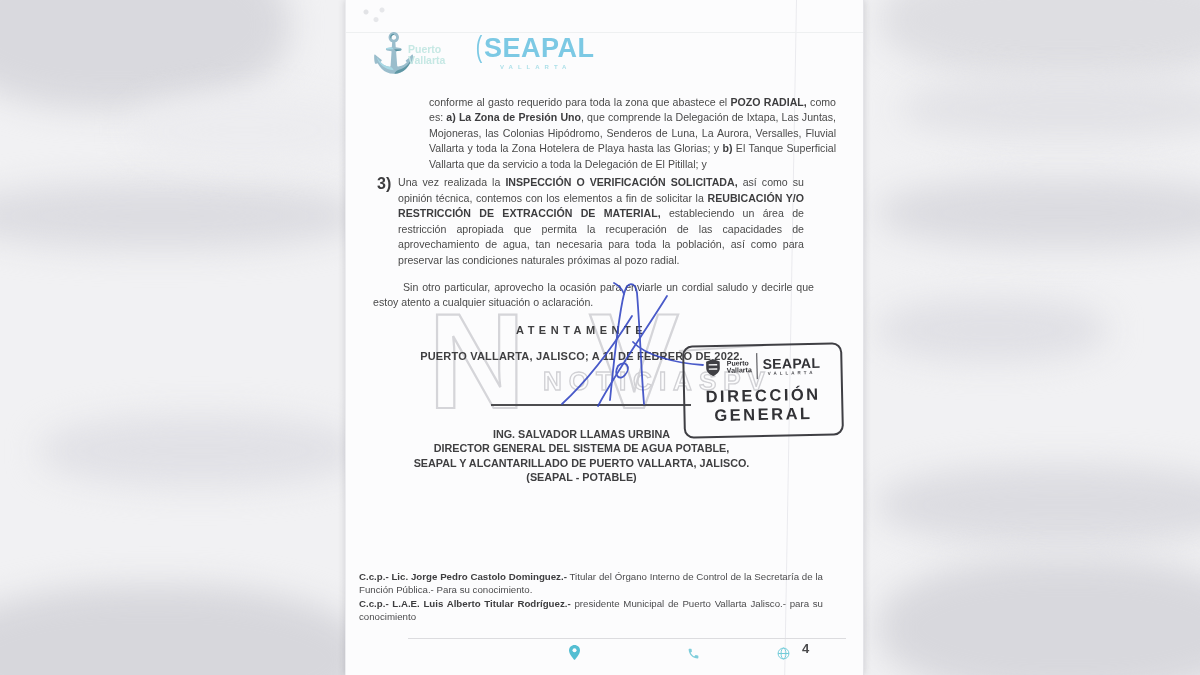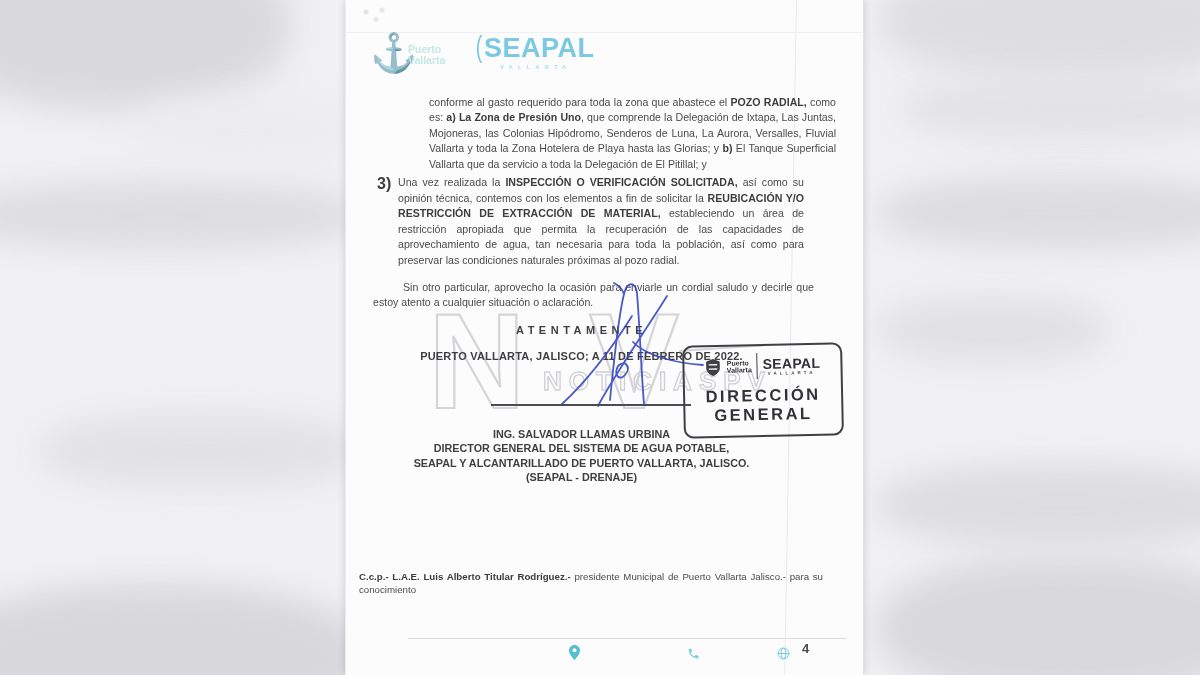--- a/index.html
+++ b/index.html
@@ -145,21 +145,21 @@
     </g>
   </svg>
 
   <div class="center-col salut">ATENTAMENTE</div>
   <div class="center-col pdate">PUERTO VALLARTA, JALISCO; A 11 DE FEBRERO DE 2022.</div>
   <div class="sig-line"></div>
   <div class="center-col name-block">
     <div>ING. SALVADOR LLAMAS URBINA</div>
     <div>DIRECTOR GENERAL DEL SISTEMA DE AGUA POTABLE,</div>
     <div>SEAPAL Y ALCANTARILLADO DE PUERTO VALLARTA, JALISCO.</div>
-    <div>(SEAPAL - DRENAJE)</div>
+    <div>(SEAPAL - POTABLE)</div>
   </div>
 
   <svg class="overlay" width="517" height="675" viewBox="0 0 517 675">
     <g fill="none" stroke="#3144c2" stroke-width="1.8" stroke-linecap="round" opacity=".88">
       <path d="M264 400 C268 360 272 318 278 294 C281 281 289 281 291 293 C294 330 295 368 298 404"></path>
       <path d="M321 296 C300 330 270 372 252 406"></path>
       <path d="M216 404 C242 380 266 348 286 316"></path>
       <path d="M287 342 C300 356 330 363 357 365"></path>
       <path d="M272 366 c7 -7 14 1 7 9 c-5 6 -12 1 -7 -9"></path>
       <path d="M278 294 C276 288 272 285 268 283"></path>
@@ -183,20 +183,21 @@
         <span class="s">VALLARTA</span>
       </div>
     </div>
     <div class="stamp-dir">
       <div>DIRECCIÓN</div>
       <div>GENERAL</div>
     </div>
   </div>
 
   <div class="cc">
+    <p><b>C.c.p.- Lic. Jorge Pedro Castolo Dominguez.-</b><span> Titular del Órgano Interno de Control de la Secretaría de la Función Pública.- Para su conocimiento.</span></p>
     <p><b>C.c.p.- L.A.E. Luis Alberto Titular Rodríguez.-</b><span> presidente Municipal de Puerto Vallarta Jalisco.- para su conocimiento</span></p>
   </div>
 
   <div class="footer-rule"></div>
   <svg class="f-ico f-pin" width="11" height="15" viewBox="0 0 11 15">
     <path d="M5.5 0C2.5 0 0 2.4 0 5.4 0 9.4 5.5 15 5.5 15S11 9.4 11 5.4C11 2.4 8.5 0 5.5 0z" fill="#54bed2"></path>
     <circle cx="5.5" cy="5.2" r="2" fill="#fcfcfd"></circle>
   </svg>
   <svg class="f-ico f-phone" width="13" height="13" viewBox="0 0 24 24">
     <path d="M6.62 10.79c1.44 2.83 3.76 5.14 6.59 6.59l2.2-2.2c.27-.27.67-.36 1.02-.24 1.12.37 2.33.57 3.57.57.55 0 1 .45 1 1V20c0 .55-.45 1-1 1-9.39 0-17-7.61-17-17 0-.55.45-1 1-1h3.5c.55 0 1 .45 1 1 0 1.25.2 2.45.57 3.57.11.35.03.74-.25 1.02l-2.2 2.2z" fill="#7ecddb"></path>

